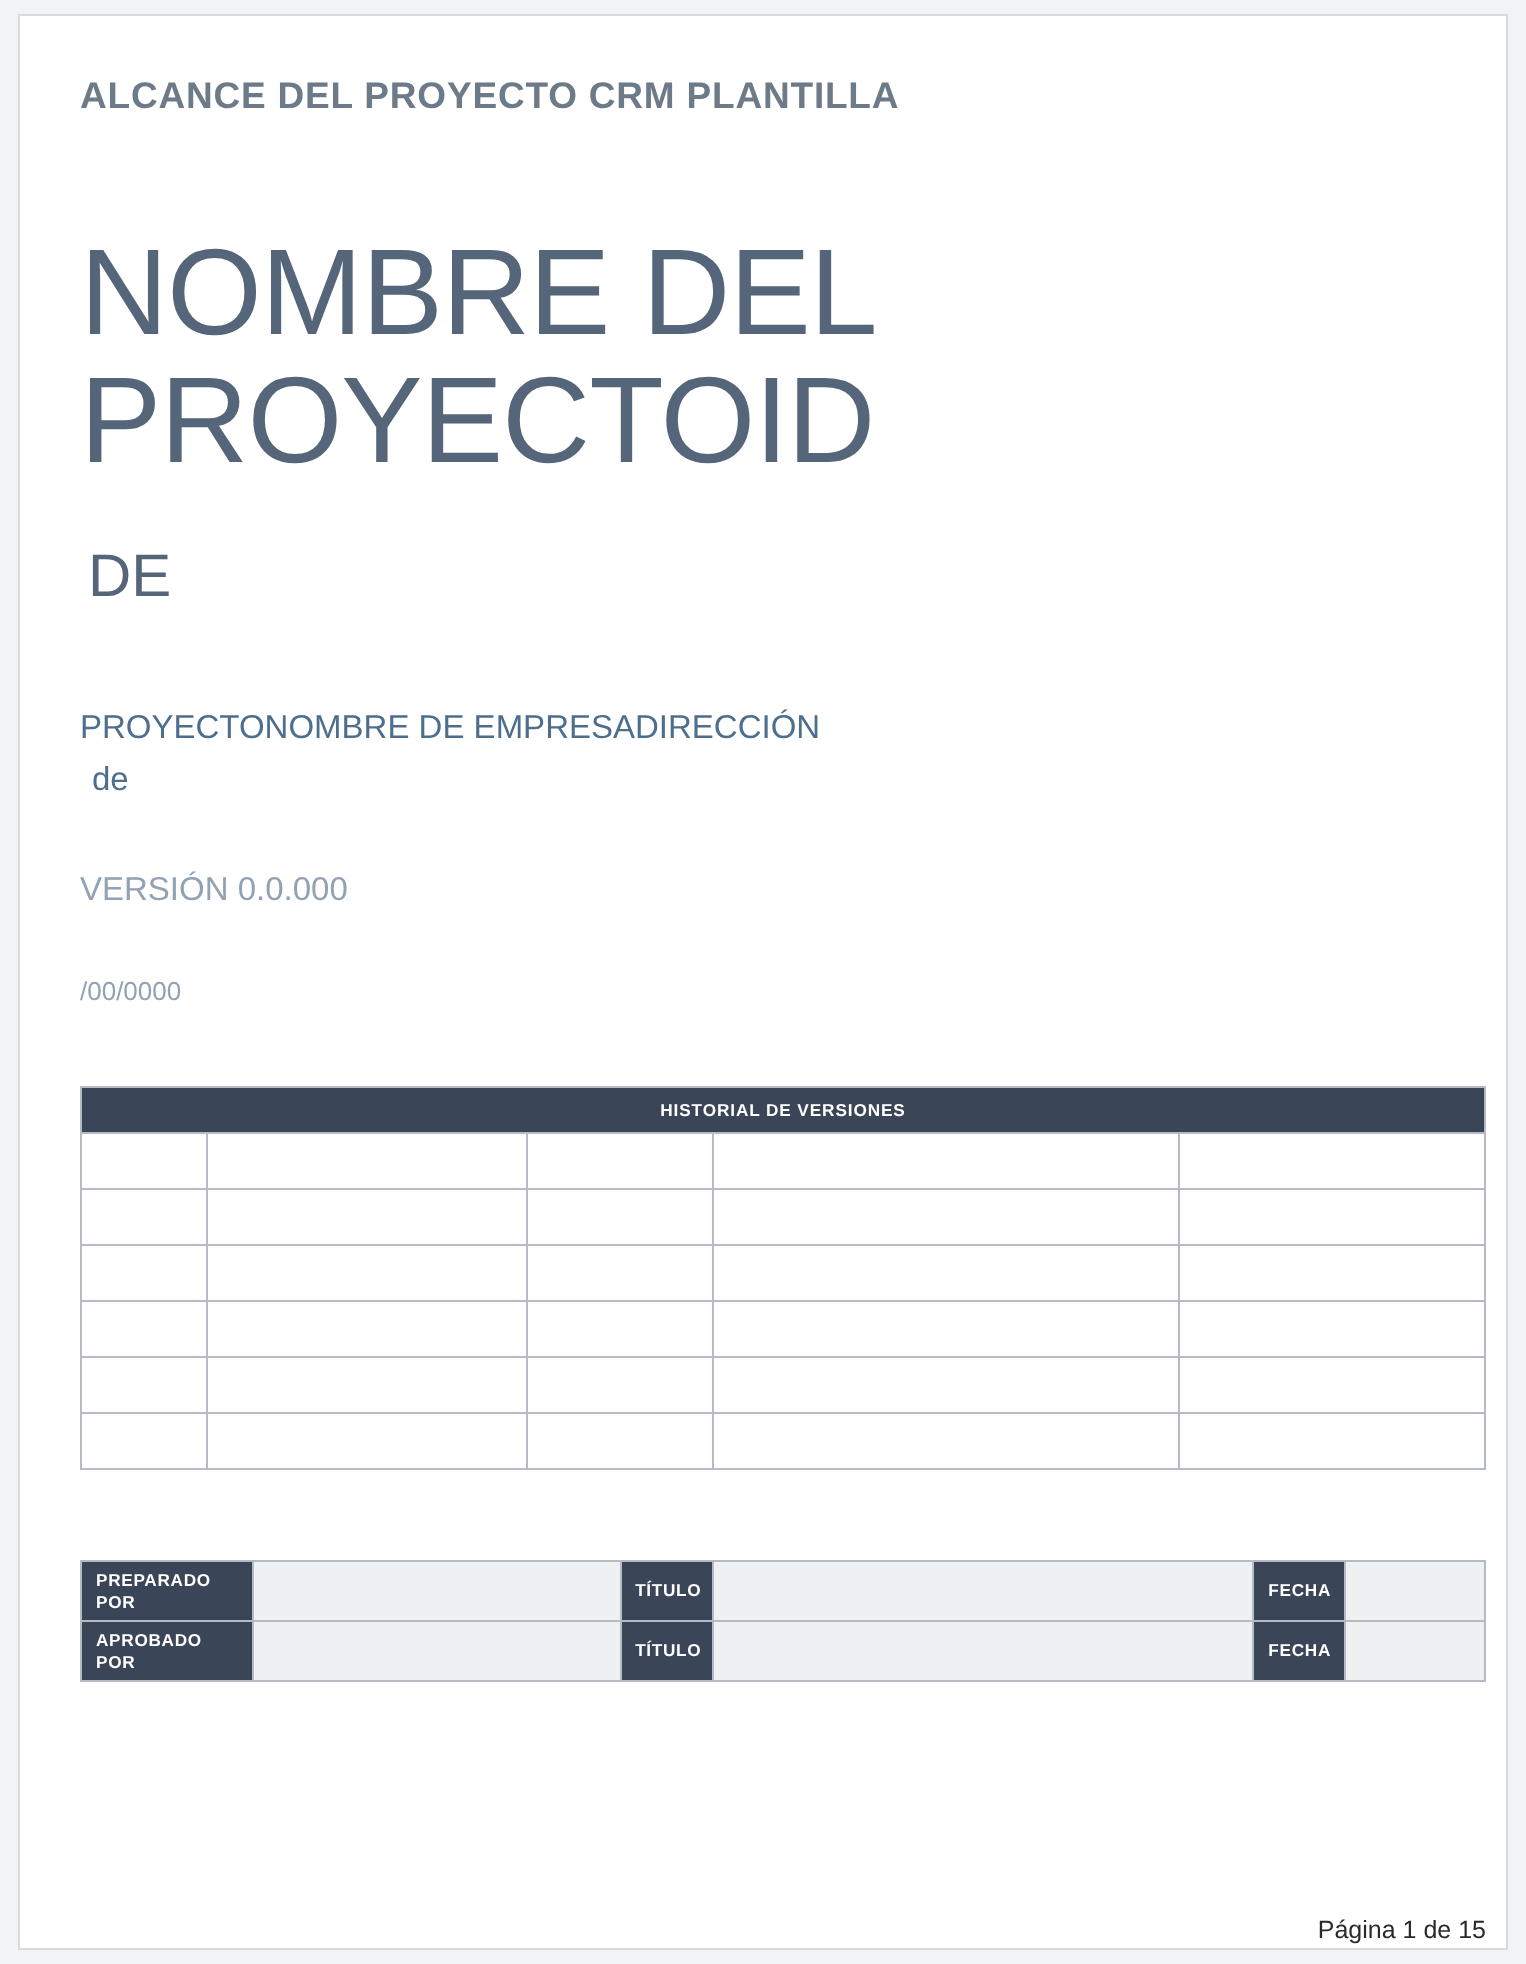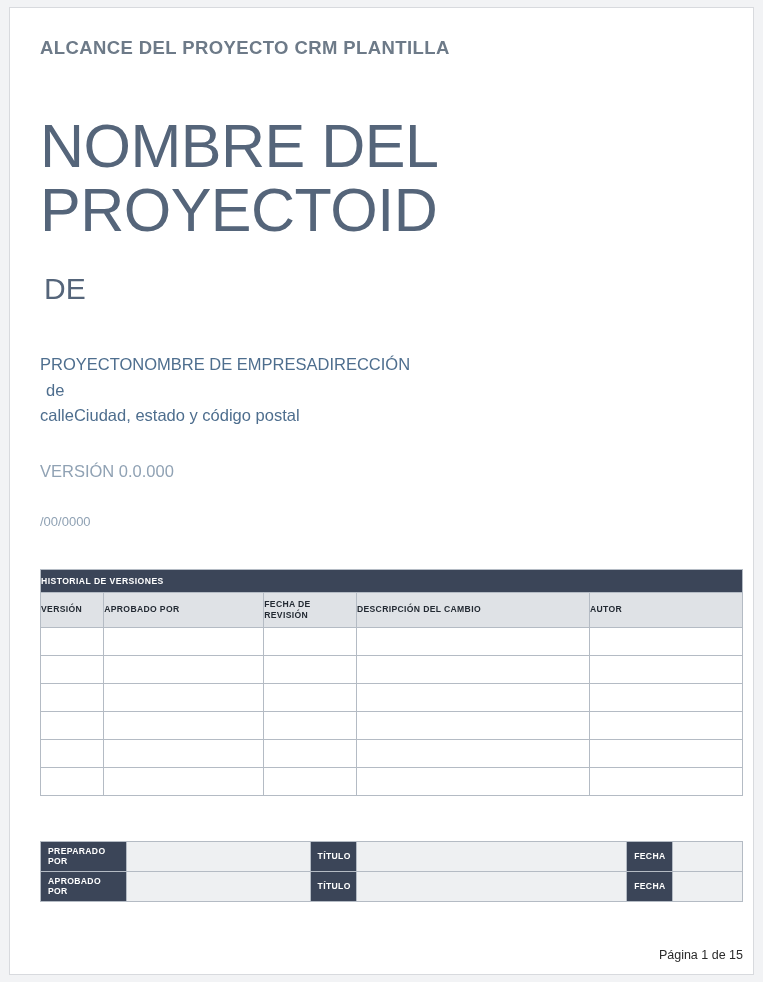--- a/index.html
+++ b/index.html
@@ -85,20 +85,21 @@
   .date-line {
     margin: 33px 0 0 9px;
     color: #90a2b4;
     font-size: 13px;
   }
 
   
   .vh-wrap {
     margin: 40px 0 0 9px;
     width: 703px;
+    text-align: center;
   }
   table.vh {
     border-collapse: collapse;
     width: 100%;
     table-layout: fixed;
   }
   table.vh td, table.vh th {
     border: 1px solid #b4bbc4;
     padding: 0;
     vertical-align: middle;
@@ -153,66 +154,58 @@
     color: #ffffff;
     border: 1px solid #3b4558;
   }
   td.sig-field {
     background: #eef0f2;
   }
 
   .footer {
     position: absolute;
     right: 10px;
-    bottom: 12px;
+    bottom: 2px;
     color: #2a2a2a;
     font-size: 12.5px;
   }
 </style>
 </head>
 <body>
 
 <div class="page">
   <div class="sheet">
     <div class="content">
 
       <div class="doc-kicker">ALCANCE DEL PROYECTO CRM PLANTILLA</div>
 
       <h1 class="doc-title">NOMBRE DEL PROYECTOID</h1>
       <div class="doc-title-2">DE</div>
 
       <div class="org-block">
         <div class="line1">PROYECTONOMBRE DE EMPRESADIRECCIÓN</div>
         <div class="line2">de</div>
-        <div class="line3">calleCiudad, estado y código postal</div>
       </div>
 
 
       <div class="version-line">VERSIÓN 0.0.000</div>
       <div class="date-line">/00/0000</div>
 
       <div class="vh-wrap">
         <table class="vh">
           <colgroup>
             <col style="width:9.0%">
             <col style="width:22.8%">
             <col style="width:13.2%">
             <col style="width:33.2%">
             <col style="width:21.8%">
           </colgroup>
           <tbody>
             <tr class="vh-banner">
               <td colspan="5">HISTORIAL DE VERSIONES</td>
-            </tr>
-            <tr class="vh-head">
-              <td>VERSIÓN</td>
-              <td>APROBADO POR</td>
-              <td>FECHA DE REVISIÓN</td>
-              <td>DESCRIPCIÓN DEL CAMBIO</td>
-              <td>AUTOR</td>
             </tr>
             <tr class="vh-body">
               <td></td>
               <td></td>
               <td></td>
               <td></td>
               <td></td>
             </tr>
             <tr class="vh-body">
               <td></td>

